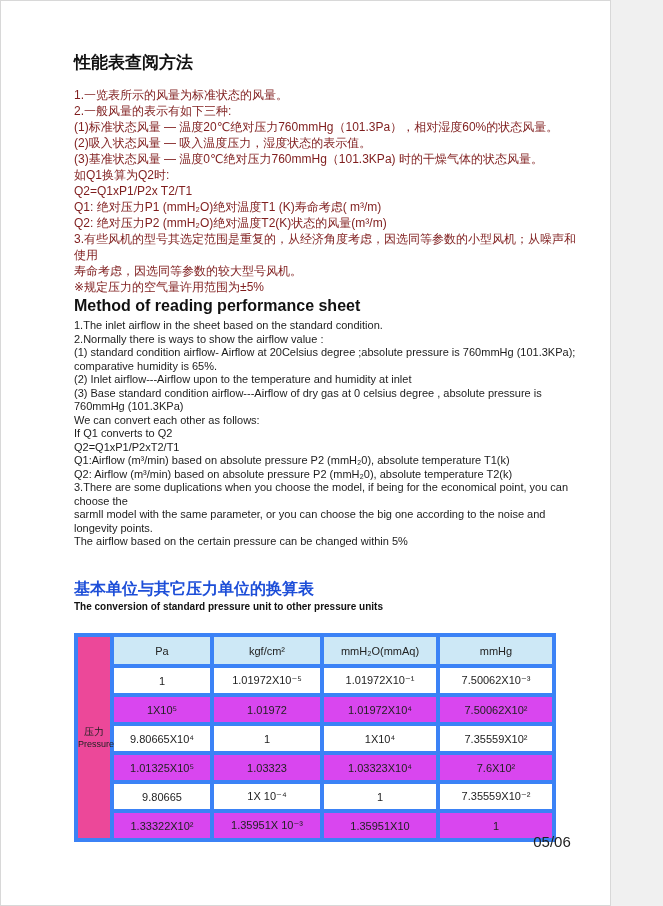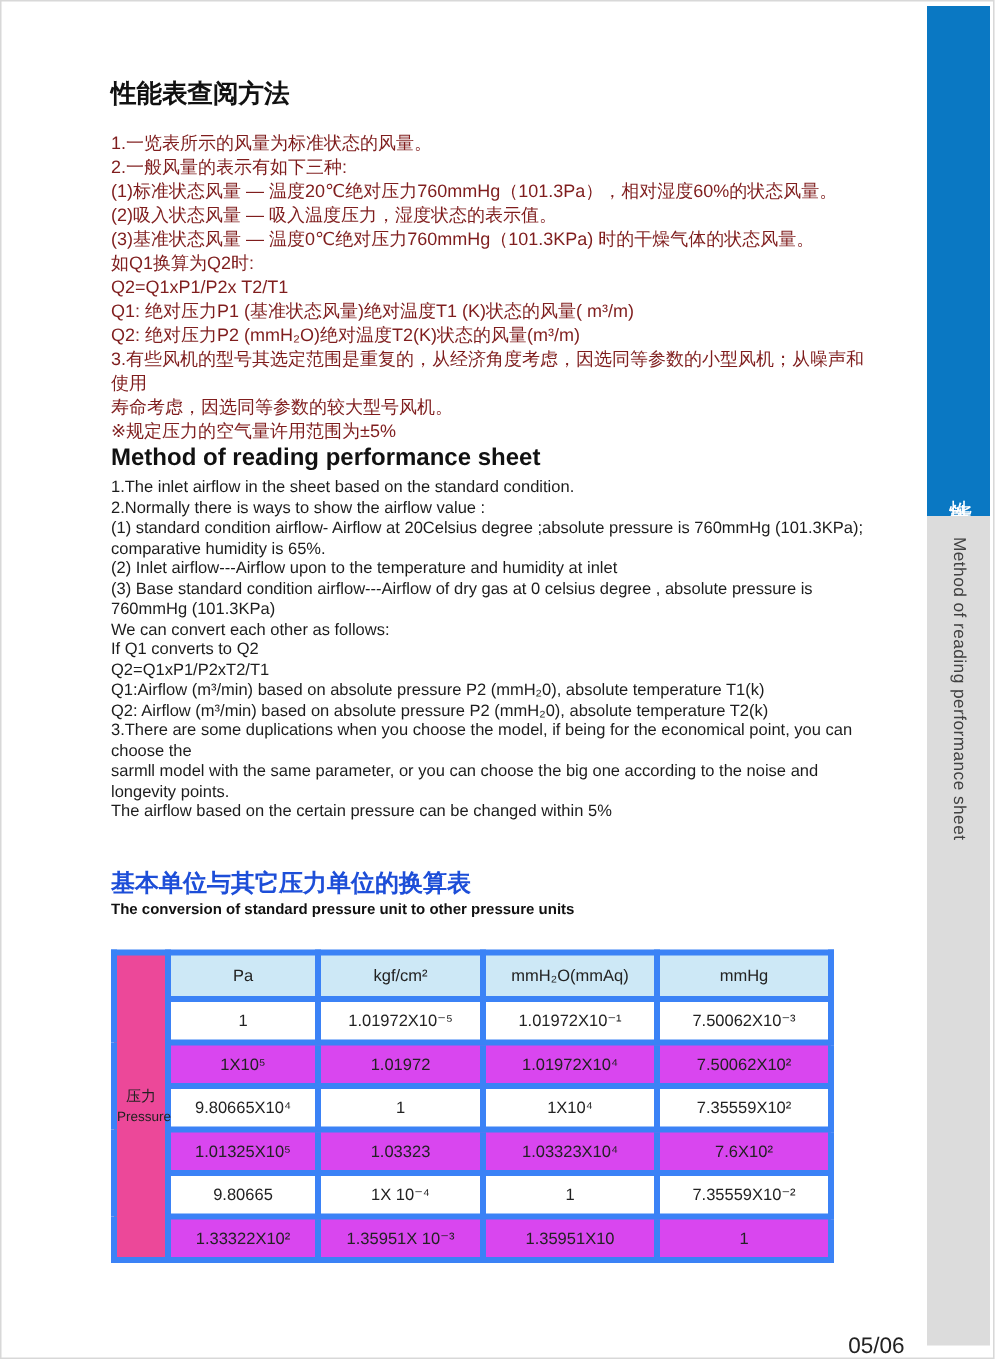--- a/index.html
+++ b/index.html
@@ -4,21 +4,21 @@
 <style>
   html, body { margin: 0; padding: 0; }
   body {
     width: 663px; height: 906px;
     background: #f0f0f0;
     font-family: "Liberation Sans", "DejaVu Sans", sans-serif;
     color: #1a1a1a;
   }
   .page {
     position: relative;
-    width: 663px; height: 906px;
+    width: 611px; height: 906px;
     background: #ffffff;
     box-sizing: border-box;
     border: 1px solid #d8d8d8;
     overflow: hidden;
   }
 
   
   .cn-title {
     position: absolute; left: 73px; top: 50px;
     font-size: 17px; font-weight: bold; color: #111;
@@ -68,22 +68,22 @@
   .conv-table th { background: #cde8f6; height: 27px; }
   .conv-table tr.data td { height: 25px; background: #ffffff; }
   .conv-table tr.alt td { background: #d946ef; }
   .conv-table td.rowlabel {
     background: #ec4899;
     font-size: 10px; line-height: 12px; color: #222;
   }
   .conv-table td.rowlabel .en { font-size: 9px; }
 
   .page-number {
-    position: absolute; left: 500px; top: 888px; width: 102px;
-    text-align: right;
+    position: absolute; left: 500px; top: 832px; width: 102px;
+    text-align: center;
     font-size: 15px; color: #222;
   }
 
   
   .sidebar-blue {
     position: absolute; left: 617px; right: 2px; top: 3px; height: 340px;
     background: #0a78c3;
     display: flex; flex-direction: column;
     align-items: center; justify-content: flex-end;
     box-sizing: border-box; padding-bottom: 6px;
@@ -117,21 +117,21 @@
   <h1 class="cn-title">性能表查阅方法</h1>
 
   <div class="cn-body">
     <div>1.一览表所示的风量为标准状态的风量。</div>
     <div>2.一般风量的表示有如下三种:</div>
     <div>(1)标准状态风量 — 温度20℃绝对压力760mmHg（101.3Pa），相对湿度60%的状态风量。</div>
     <div>(2)吸入状态风量 — 吸入温度压力，湿度状态的表示值。</div>
     <div>(3)基准状态风量 — 温度0℃绝对压力760mmHg（101.3KPa) 时的干燥气体的状态风量。</div>
     <div>如Q1换算为Q2时:</div>
     <div>Q2=Q1xP1/P2x T2/T1</div>
-    <div>Q1: 绝对压力P1 (基准状态风量)绝对温度T1 (K)状态的风量( m³/m)</div>
+    <div>Q1: 绝对压力P1 (mmH₂O)绝对温度T1 (K)寿命考虑( m³/m)</div>
     <div>Q2: 绝对压力P2 (mmH₂O)绝对温度T2(K)状态的风量(m³/m)</div>
     <div>3.有些风机的型号其选定范围是重复的，从经济角度考虑，因选同等参数的小型风机；从噪声和使用</div>
     <div>寿命考虑，因选同等参数的较大型号风机。</div>
     <div>※规定压力的空气量许用范围为±5%</div>
   </div>
 
   <h2 class="en-title">Method of reading performance sheet</h2>
 
   <div class="en-body">
     <div>1.The inlet airflow in the sheet based on the standard condition.</div>

